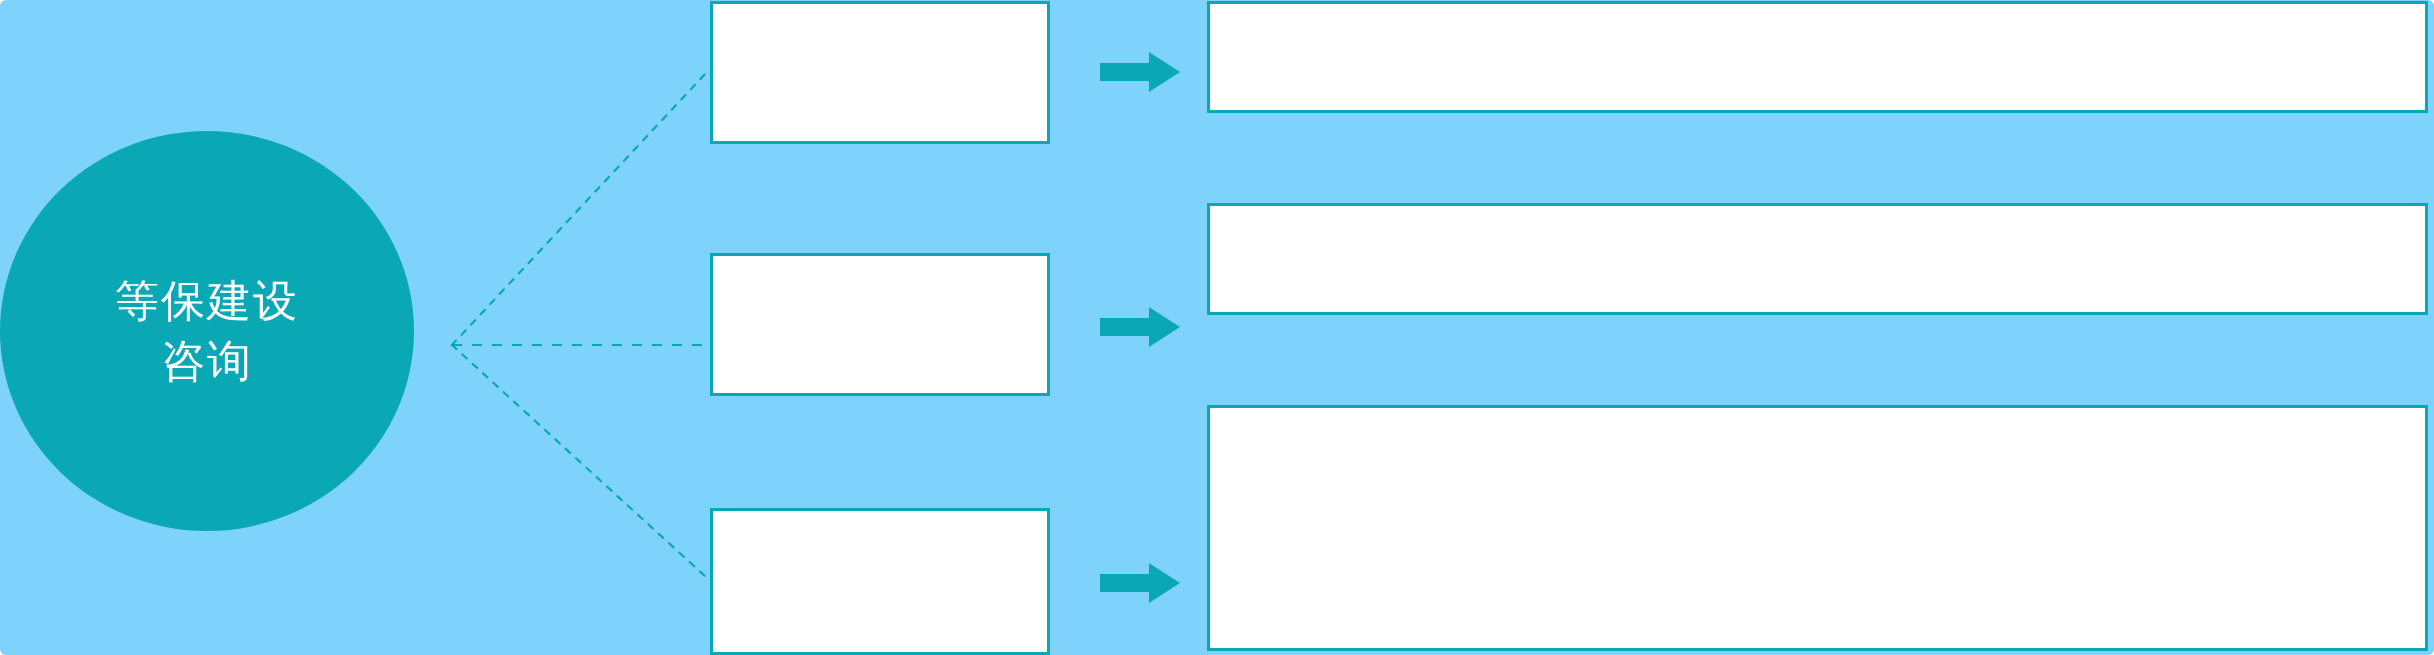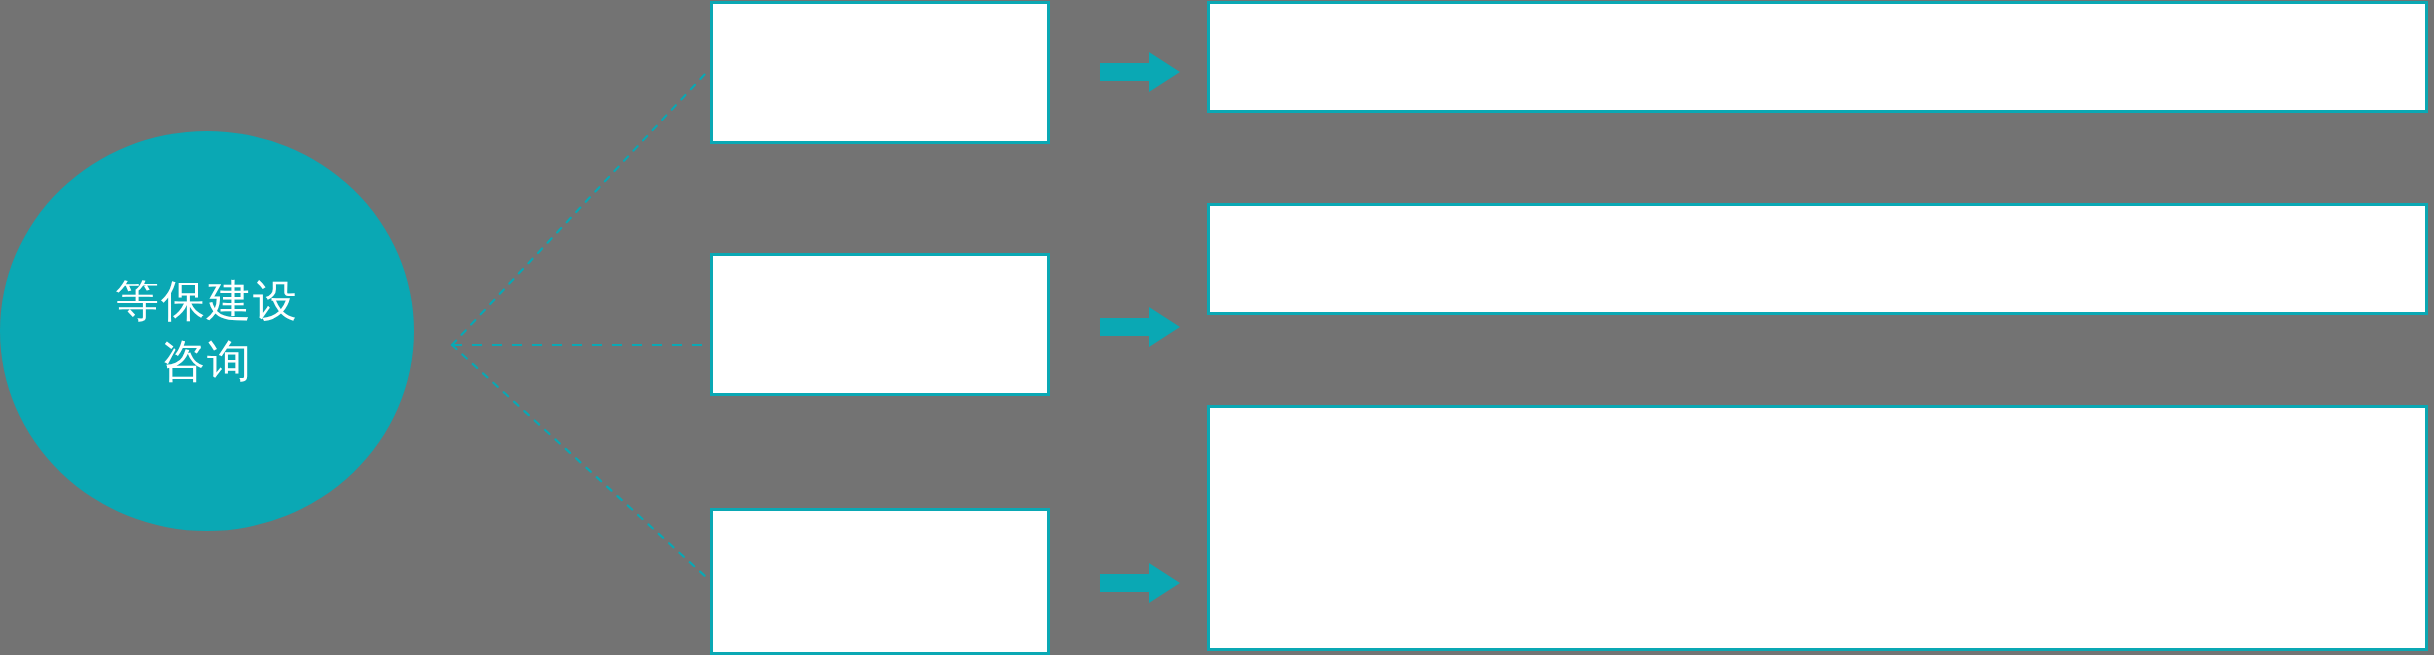--- a/index.html
+++ b/index.html
@@ -7,22 +7,23 @@
     padding: 0;
     background: #ffffff;
   }
   body {
     font-family: "Liberation Sans", sans-serif;
   }
   #canvas {
     position: relative;
     width: 2434px;
     height: 655px;
-    background: #737373;
+    background: #7dd3fc;
     overflow: hidden;
+    border-radius: 6px;
   }
 
   
   .hub {
     position: absolute;
     left: 0px;
     top: 131px;
     width: 414px;
     height: 400px;
     border-radius: 50%;

